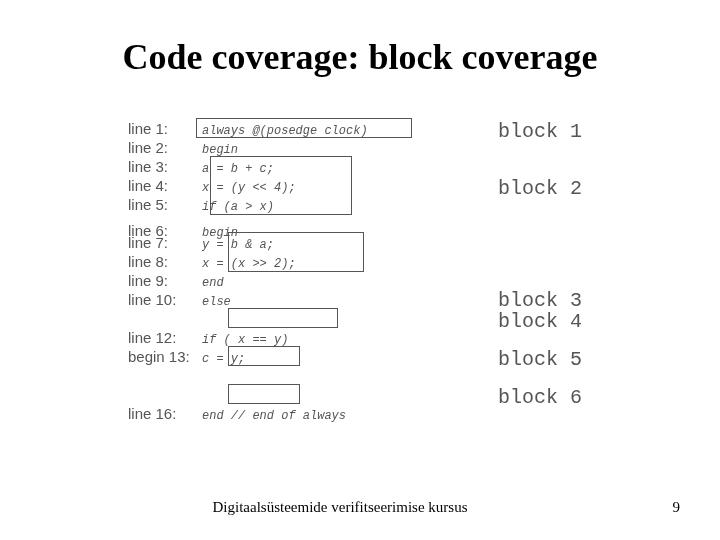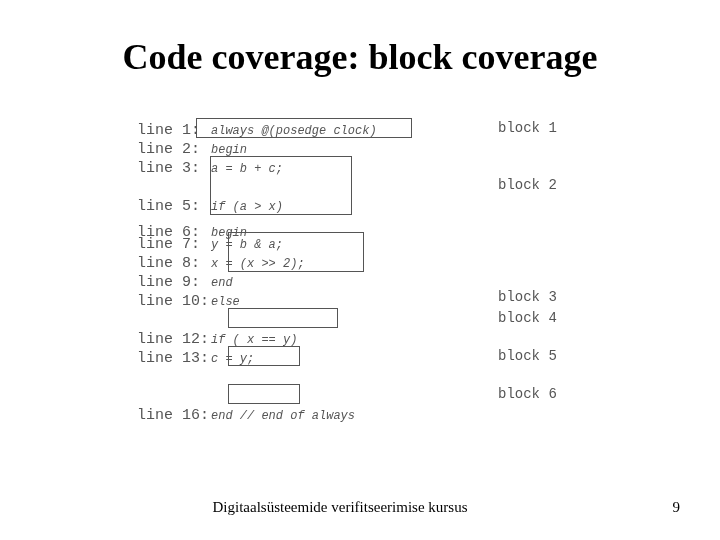--- a/index.html
+++ b/index.html
@@ -30,40 +30,39 @@
   }
   .code-row {
     position: absolute;
     left: 0;
     height: 20px;
     white-space: nowrap;
   }
   .lineno {
     display: inline-block;
     color: #555;
-    font-family: Liberation Mono, monospace;
+    font-family: Liberation Sans, sans-serif;
     font-size: 15px;
     width: 70px;
-    margin-left: 9px;
   }
   .code {
     display: inline-block;
     color: #555;
     font-family: "Courier New", monospace;
     font-size: 12px;
     font-style: italic;
   }
   .boxed {
     position: absolute;
     border: 1px solid #555;
   }
   .blocklabel {
     position: absolute;
     font-family: "Courier New", monospace;
-    font-size: 14px;
+    font-size: 20px;
     color: #555;
   }
   .footer {
     position: absolute;
     bottom: 24px;
     left: 0;
     width: 680px;
     text-align: center;
     font-size: 15px;
     color: #000;
@@ -88,20 +87,24 @@
     <span class="code">always @(posedge clock)</span>
   </div>
   <div class="code-row" style="top:19px">
     <span class="lineno">line 2:</span>
     <span class="code">begin</span>
   </div>
   <div class="code-row" style="top:38px">
     <span class="lineno">line 3:</span>
     <span class="code">  a = b + c;</span>
   </div>
+  <div class="code-row" style="top:57px">
+    <span class="lineno">line 4:</span>
+    <span class="code">  x = (y &lt;&lt; 4);</span>
+  </div>
   <div class="code-row" style="top:76px">
     <span class="lineno">line 5:</span>
     <span class="code">  if (a &gt; x)</span>
   </div>
   <div class="code-row" style="top:102px">
     <span class="lineno">line 6:</span>
     <span class="code">  begin</span>
   </div>
   <div class="code-row" style="top:114px">
     <span class="lineno">line 7:</span>
@@ -117,21 +120,21 @@
   </div>
   <div class="code-row" style="top:171px">
     <span class="lineno">line 10:</span>
     <span class="code">  else</span>
   </div>
   <div class="code-row" style="top:209px">
     <span class="lineno">line 12:</span>
     <span class="code">  if ( x == y)</span>
   </div>
   <div class="code-row" style="top:228px">
-    <span class="lineno">line 13:</span>
+    <span class="lineno">begin 13:</span>
     <span class="code">    c = y;</span>
   </div>
   <div class="code-row" style="top:285px">
     <span class="lineno">line 16:</span>
     <span class="code">end // end of always</span>
   </div>
 
   <div class="boxed" style="left:68px; top:-2px; width:216px; height:20px;"></div>
   <div class="boxed" style="left:82px; top:36px; width:142px; height:59px;"></div>
   <div class="boxed" style="left:100px; top:112px; width:136px; height:40px;"></div>

